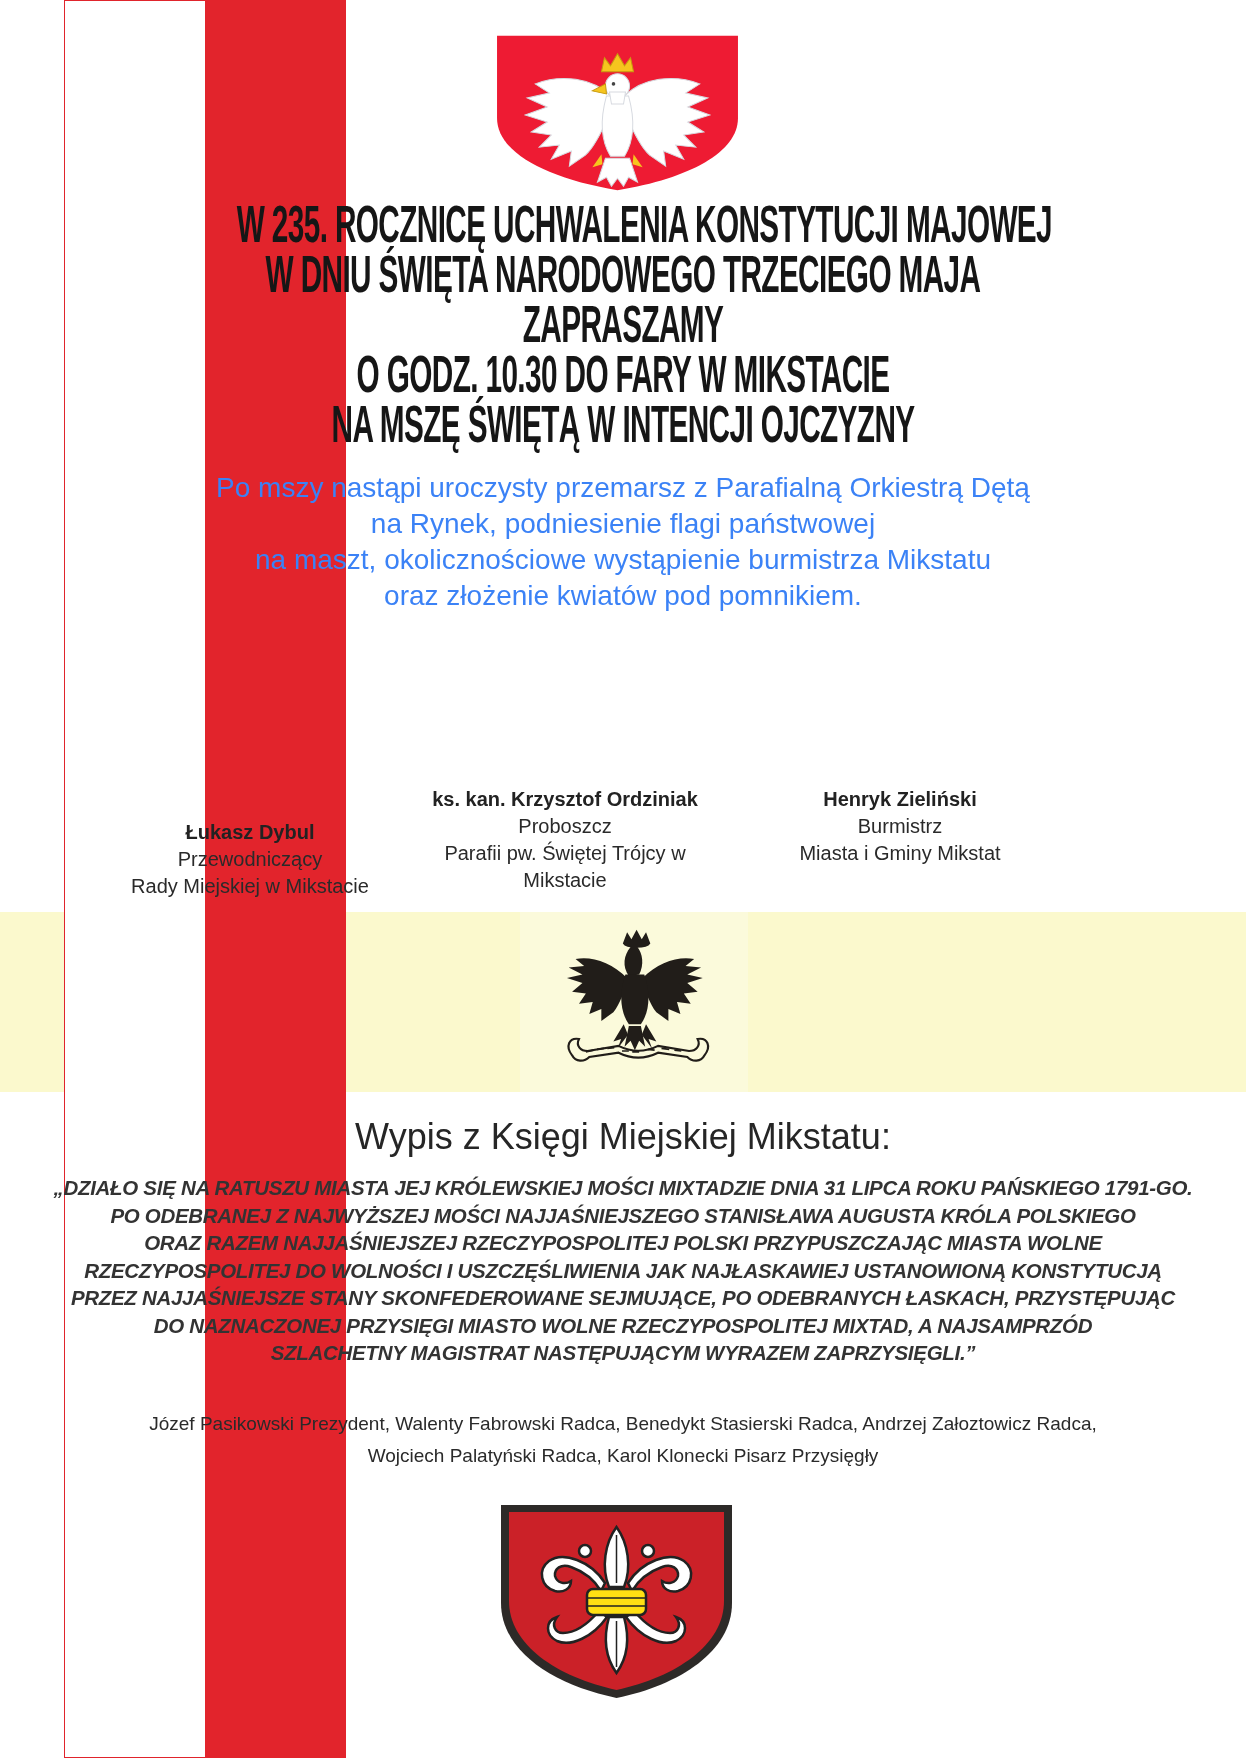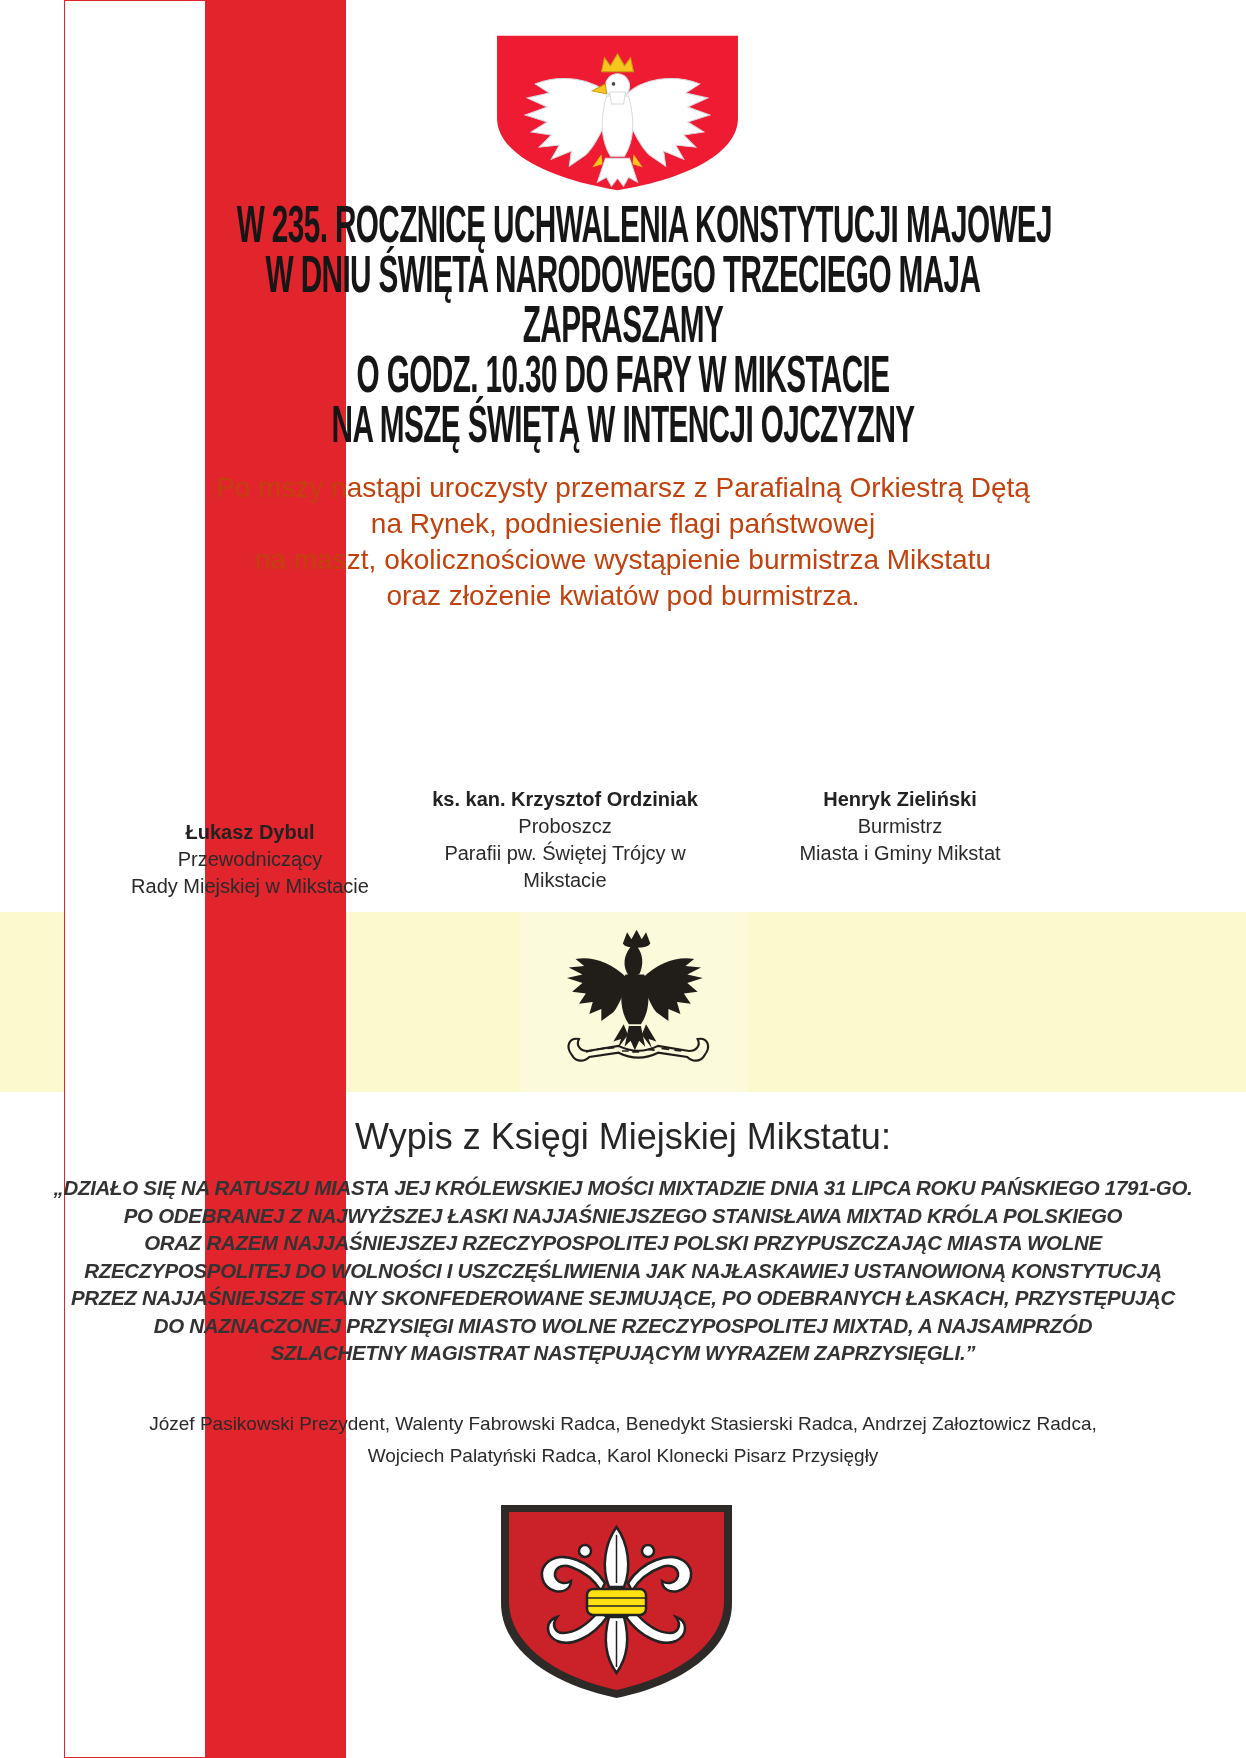--- a/index.html
+++ b/index.html
@@ -19,21 +19,21 @@
   .layer{position:absolute;left:0;top:0;width:100%;height:100%;z-index:5;border-radius:19px;}
 
   .top-arms{position:absolute;left:489px;top:33px;width:257px;height:160px;}
   .bottom-arms{position:absolute;left:487px;top:1498px;width:259px;height:207px;}
 
   .title{position:absolute;left:0;top:200px;width:100%;text-align:center;color:#161616;}
   .title-line{display:block;white-space:nowrap;font-weight:700;font-size:48px;line-height:50px;
     letter-spacing:-1px;transform:scaleX(0.62) scaleY(1.08);transform-origin:50% 50%;}
 
   .intro{position:absolute;left:0;top:470px;width:100%;text-align:center;
-    font-size:28px;line-height:36px;color:#c2410c;}
+    font-size:28px;line-height:36px;color:#3b82f6;}
   .intro-line{display:block;white-space:nowrap;}
 
   .signatories{position:absolute;left:0;top:786px;width:100%;height:100px;}
   .sig-col{position:absolute;text-align:center;font-size:20px;line-height:27px;color:#2a2a2a;}
   .sig-col .sig-name{font-weight:700;color:#222;}
   .sig-1{left:60px;width:380px;margin-top:33px;}
   .sig-2{left:400px;width:330px;}
   .sig-3{left:760px;width:280px;}
 
   .excerpt-heading{position:absolute;left:0;top:1116px;width:100%;text-align:center;
@@ -97,21 +97,21 @@
       <span class="title-line">W DNIU ŚWIĘTA NARODOWEGO TRZECIEGO MAJA</span>
       <span class="title-line">ZAPRASZAMY</span>
       <span class="title-line">O GODZ. 10.30 DO FARY W MIKSTACIE</span>
       <span class="title-line">NA MSZĘ ŚWIĘTĄ W INTENCJI OJCZYZNY</span>
     </div>
 
     <div class="intro">
       <span class="intro-line">Po mszy nastąpi uroczysty przemarsz z Parafialną Orkiestrą Dętą</span>
       <span class="intro-line">na Rynek, podniesienie flagi państwowej</span>
       <span class="intro-line">na maszt, okolicznościowe wystąpienie burmistrza Mikstatu</span>
-      <span class="intro-line">oraz złożenie kwiatów pod burmistrza.</span>
+      <span class="intro-line">oraz złożenie kwiatów pod pomnikiem.</span>
     </div>
 
     <div class="signatories">
       <div class="sig-col sig-1">
         <div class="sig-name">Łukasz Dybul</div>
         <div>Przewodniczący</div>
         <div>Rady Miejskiej w Mikstacie</div>
       </div>
       <div class="sig-col sig-3">
         <div class="sig-name">Henryk Zieliński</div>
@@ -122,21 +122,21 @@
         <div class="sig-name">ks. kan. Krzysztof Ordziniak</div>
         <div>Proboszcz</div>
         <div>Parafii pw. Świętej Trójcy w Mikstacie</div>
       </div>
     </div>
 
     <div class="excerpt-heading">Wypis z Księgi Miejskiej Mikstatu:</div>
 
     <div class="quote">
       <span class="quote-line">„DZIAŁO SIĘ NA RATUSZU MIASTA JEJ KRÓLEWSKIEJ MOŚCI MIXTADZIE DNIA 31 LIPCA ROKU PAŃSKIEGO 1791-GO.</span>
-      <span class="quote-line">PO ODEBRANEJ Z NAJWYŻSZEJ ŁASKI NAJJAŚNIEJSZEGO STANISŁAWA MIXTAD KRÓLA POLSKIEGO</span>
+      <span class="quote-line">PO ODEBRANEJ Z NAJWYŻSZEJ MOŚCI NAJJAŚNIEJSZEGO STANISŁAWA AUGUSTA KRÓLA POLSKIEGO</span>
       <span class="quote-line">ORAZ RAZEM NAJJAŚNIEJSZEJ RZECZYPOSPOLITEJ POLSKI PRZYPUSZCZAJĄC MIASTA WOLNE</span>
       <span class="quote-line">RZECZYPOSPOLITEJ DO WOLNOŚCI I USZCZĘŚLIWIENIA JAK NAJŁASKAWIEJ USTANOWIONĄ KONSTYTUCJĄ</span>
       <span class="quote-line">PRZEZ NAJJAŚNIEJSZE STANY SKONFEDEROWANE SEJMUJĄCE, PO ODEBRANYCH ŁASKACH, PRZYSTĘPUJĄC</span>
       <span class="quote-line">DO NAZNACZONEJ PRZYSIĘGI MIASTO WOLNE RZECZYPOSPOLITEJ MIXTAD, A NAJSAMPRZÓD</span>
       <span class="quote-line">SZLACHETNY MAGISTRAT NASTĘPUJĄCYM WYRAZEM ZAPRZYSIĘGLI.”</span>
     </div>
 
     <div class="officials">
       <span class="officials-line">Józef Pasikowski Prezydent, Walenty Fabrowski Radca, Benedykt Stasierski Radca, Andrzej Załoztowicz Radca,</span>
       <span class="officials-line">Wojciech Palatyński Radca, Karol Klonecki Pisarz Przysięgły</span>

